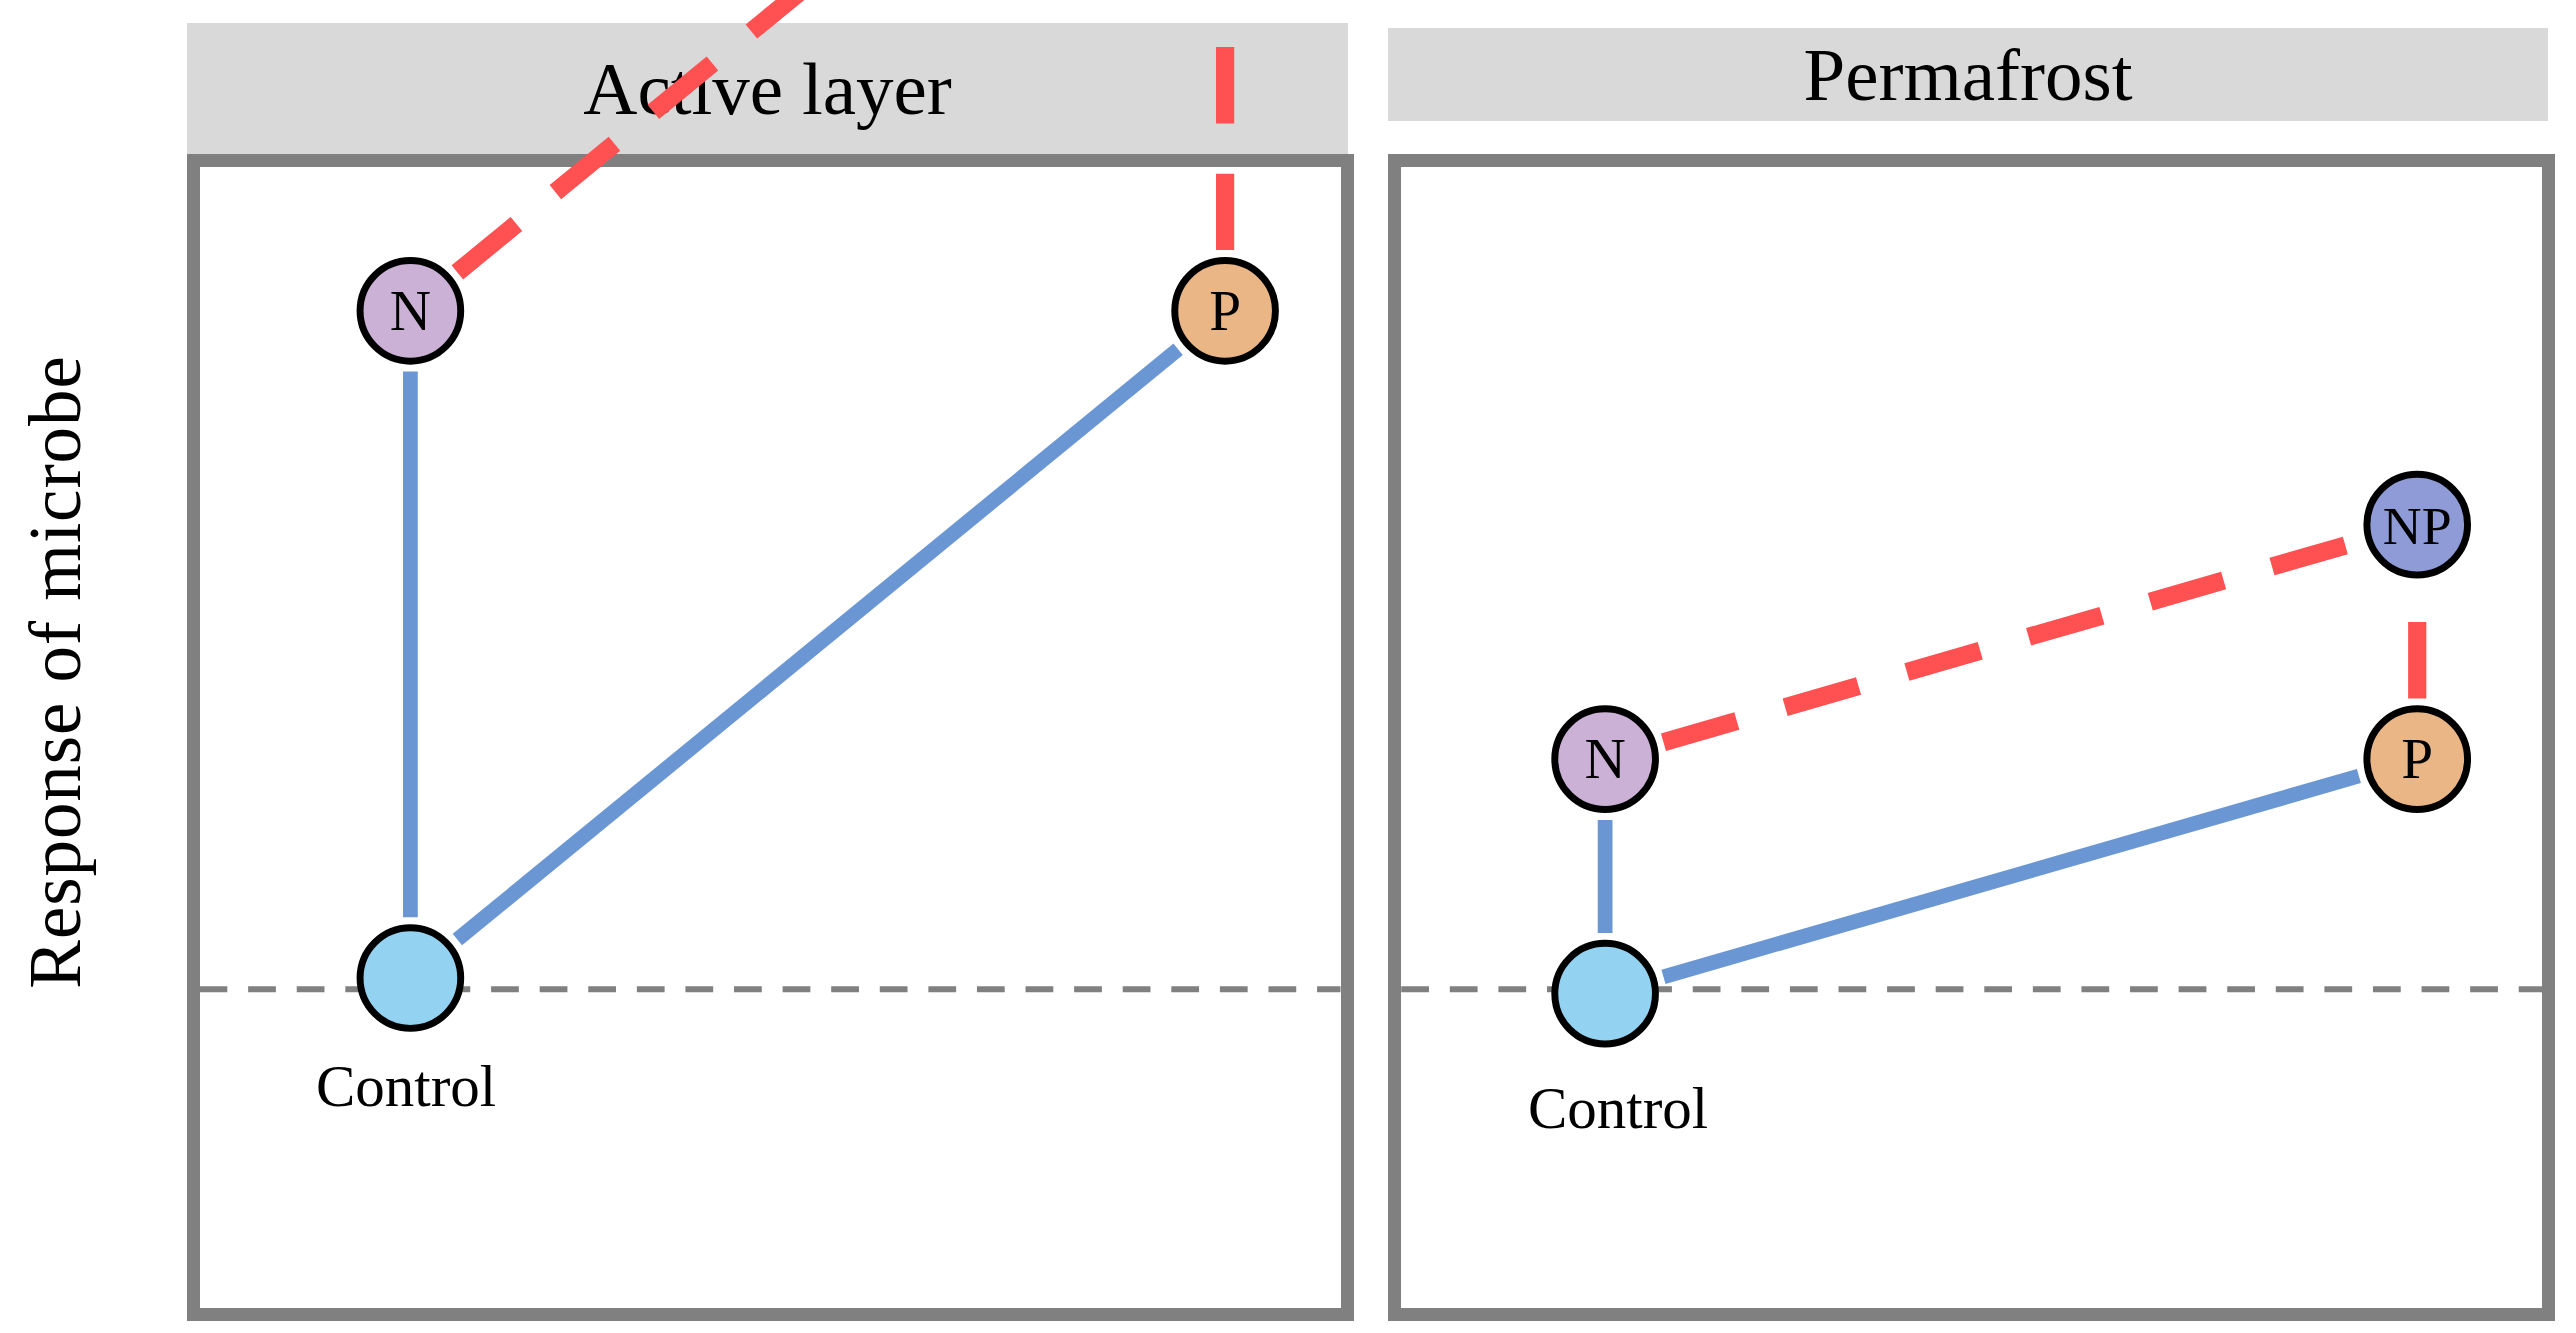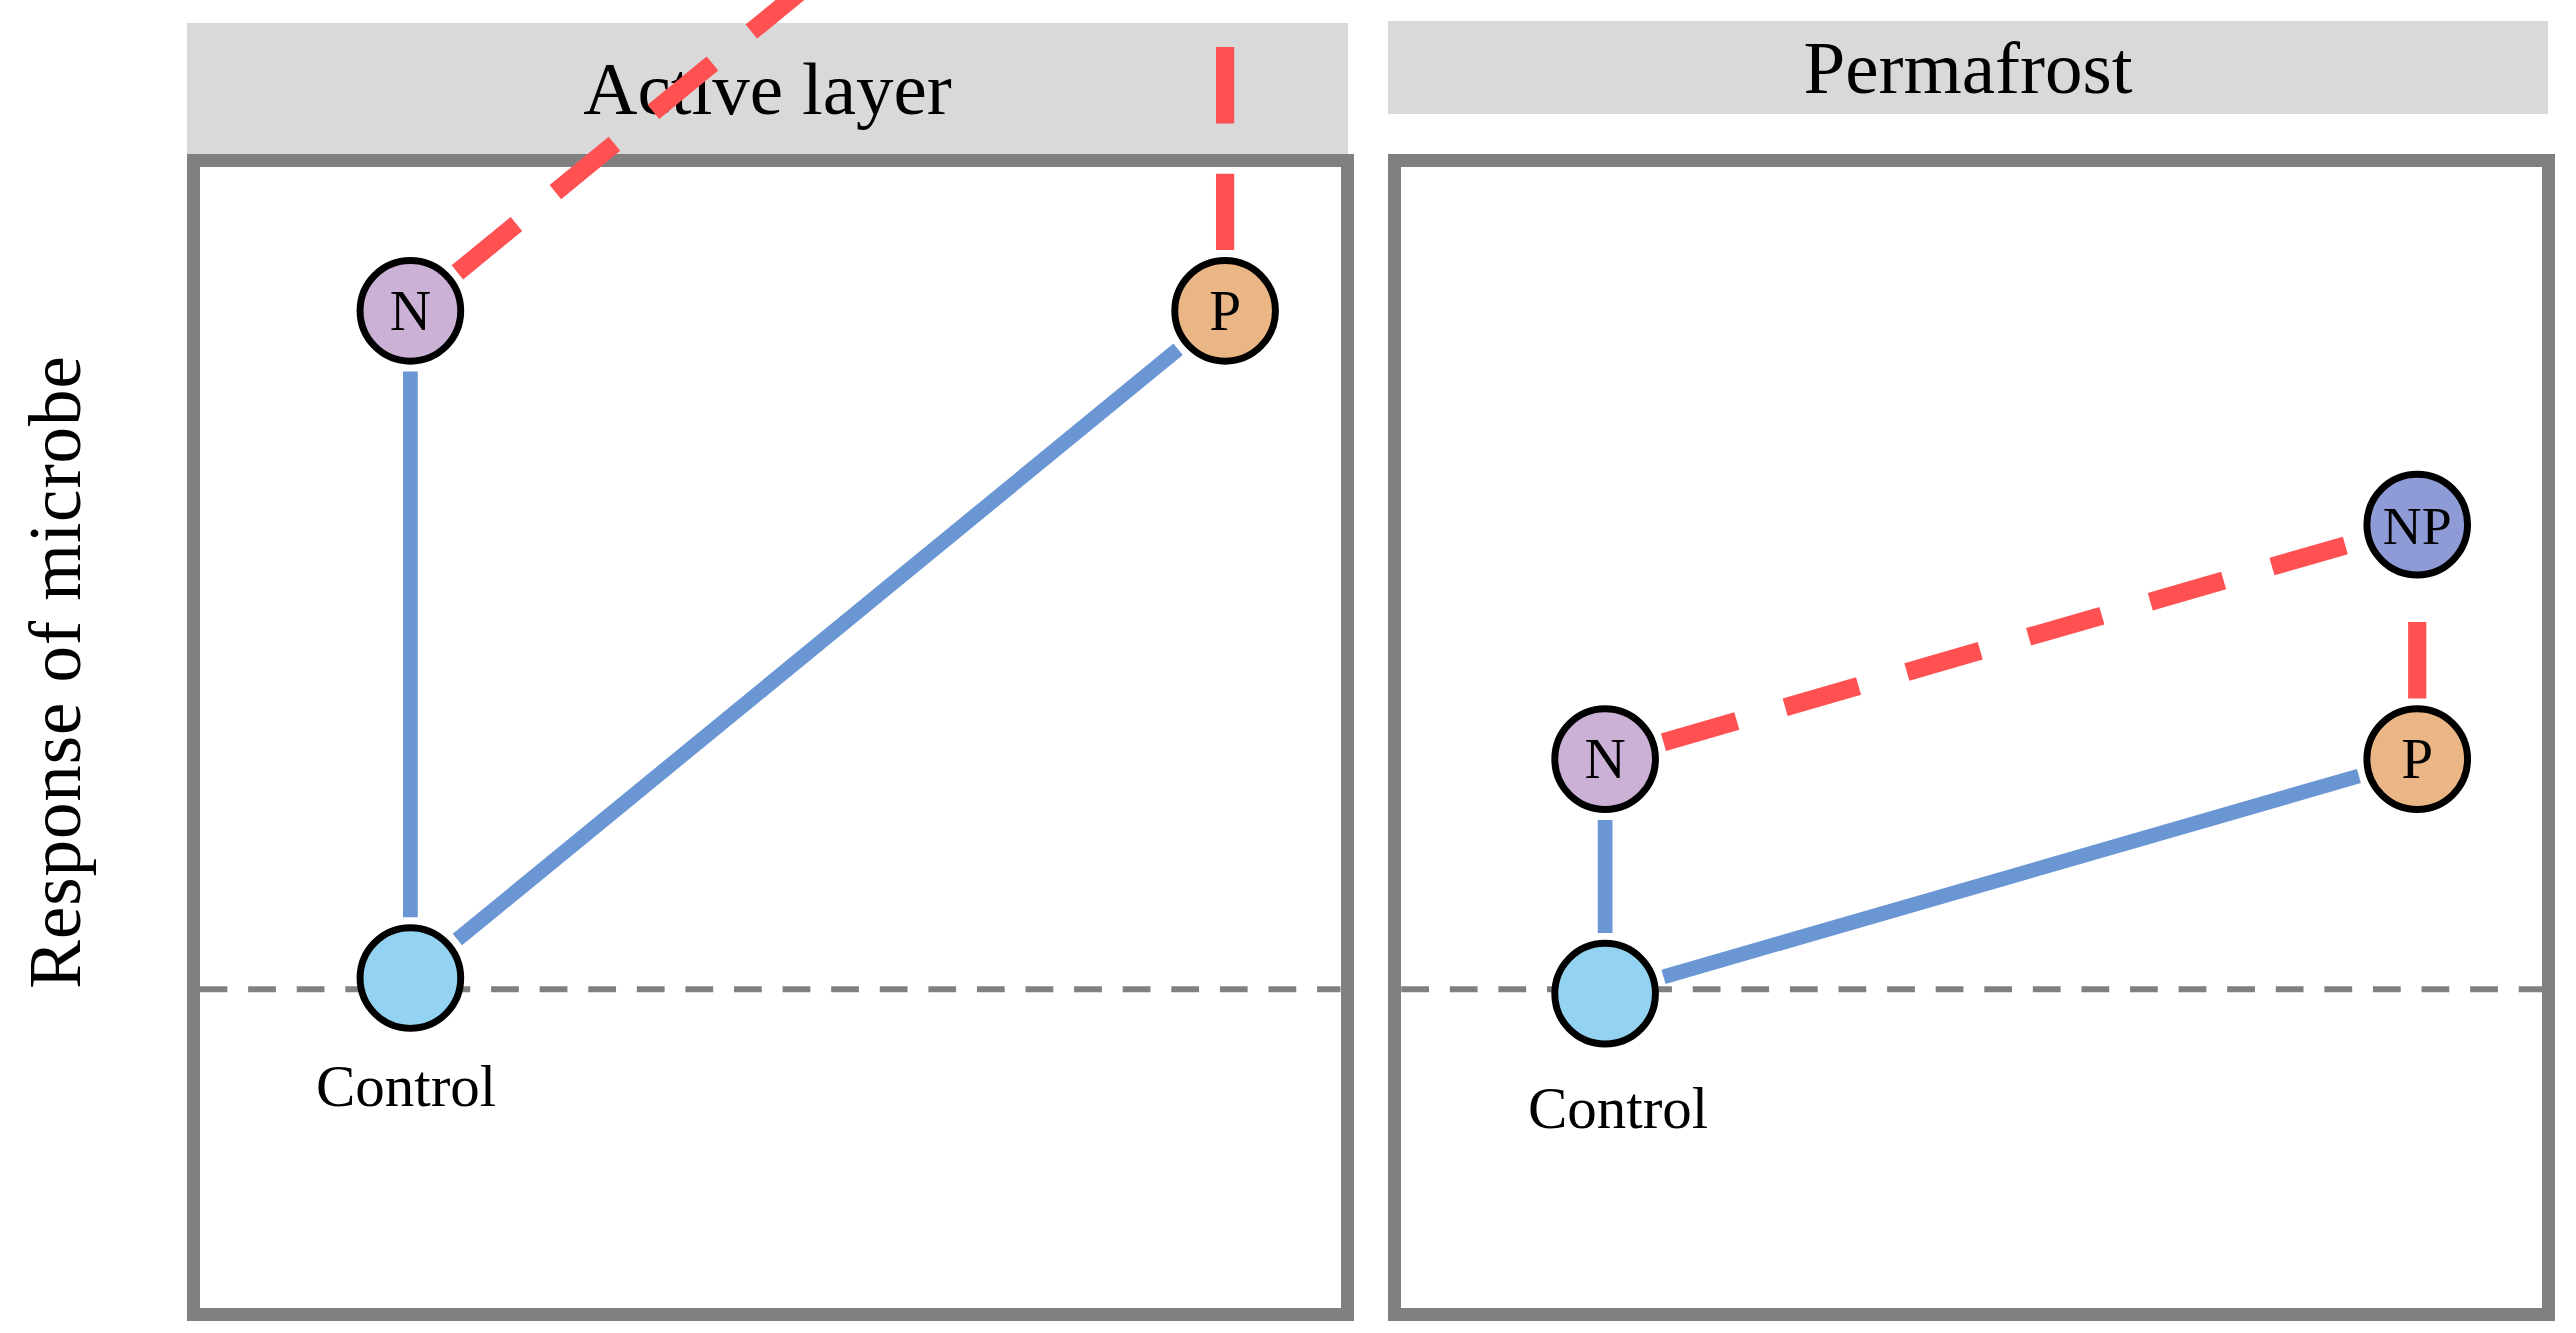--- a/index.html
+++ b/index.html
@@ -14,21 +14,21 @@
 <body>
 
 <div id="figure">
   <div class="y-label">Response of microbe</div>
 
   <div class="panel-header" style="left:187px; top:23.4px; width:1161px; height:131px;">
     <span>Active layer</span>
   </div>
   <div class="panel-frame" style="left:187px; top:154px; width:1167px; height:1167px;"></div>
 
-  <div class="panel-header" style="left:1388px; top:21px; width:1160px; height:93px;">
+  <div class="panel-header" style="left:1388px; top:28px; width:1160px; height:93px;">
     <span>Permafrost</span>
   </div>
   <div class="panel-frame" style="left:1388px; top:154px; width:1167px; height:1167px;"></div>
 
   <svg id="diagram-svg" width="2576" height="1334" style="position:absolute; left:0; top:0;" viewBox="0 0 2969 1537">
   <line x1="230" y1="1140" x2="1545" y2="1140" stroke="#808080" stroke-width="7" stroke-dasharray="32 24"></line>
       <line x1="473" y1="1057" x2="473" y2="428" stroke-linecap="butt" stroke="#6a96d4" stroke-width="17"></line>
       <line x1="527.1564478354398" y1="1082.6482338813064" x2="1357.8435521645602" y2="402.3517661186935" stroke-linecap="butt" stroke="#6a96d4" stroke-width="17"></line>
       <line x1="527.1564478354398" y1="313.6482338813065" x2="1357.8435521645602" y2="-366.6482338813065" stroke-linecap="butt" stroke="#ff5052" stroke-width="21" stroke-dasharray="88 58"></line>
       <line x1="1412" y1="288" x2="1412" y2="-341" stroke-linecap="butt" stroke="#ff5052" stroke-width="21" stroke-dasharray="88 58"></line>

